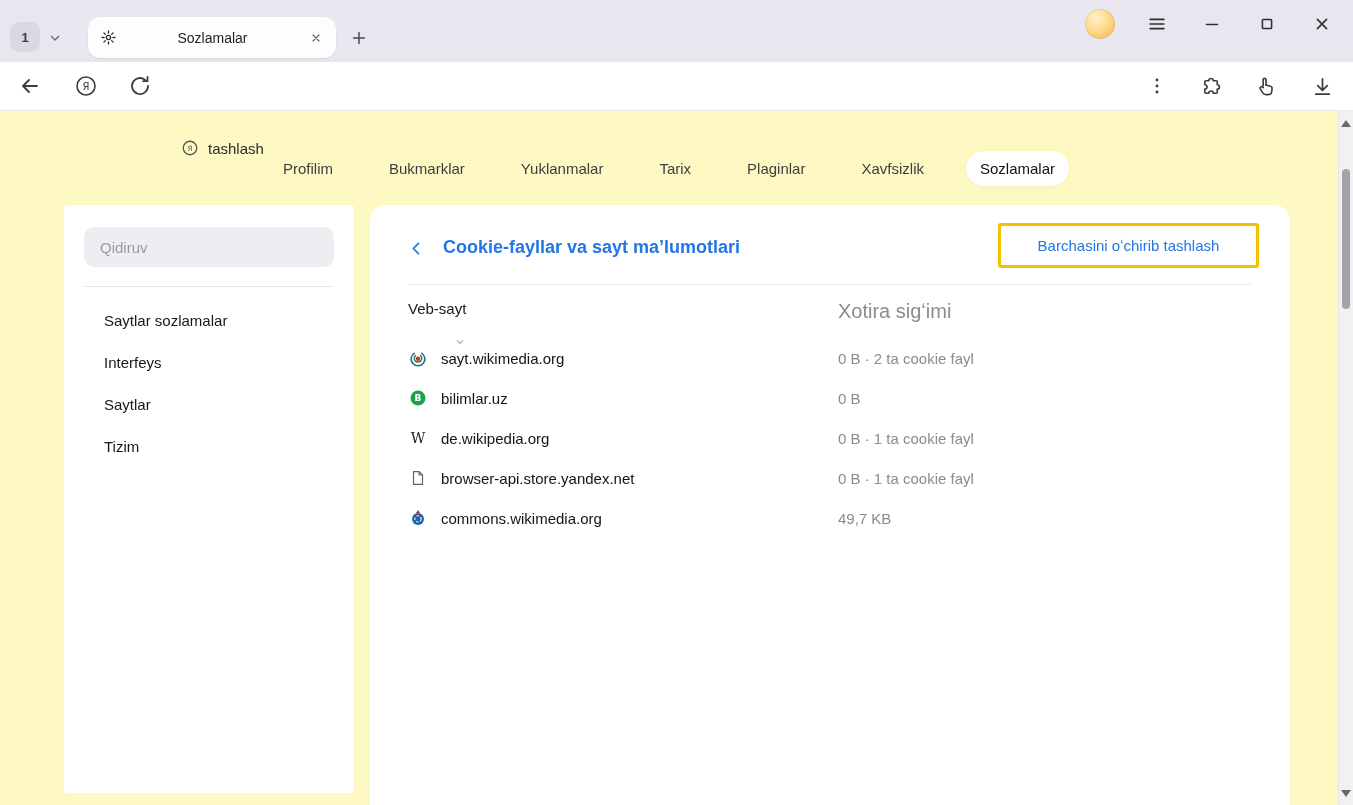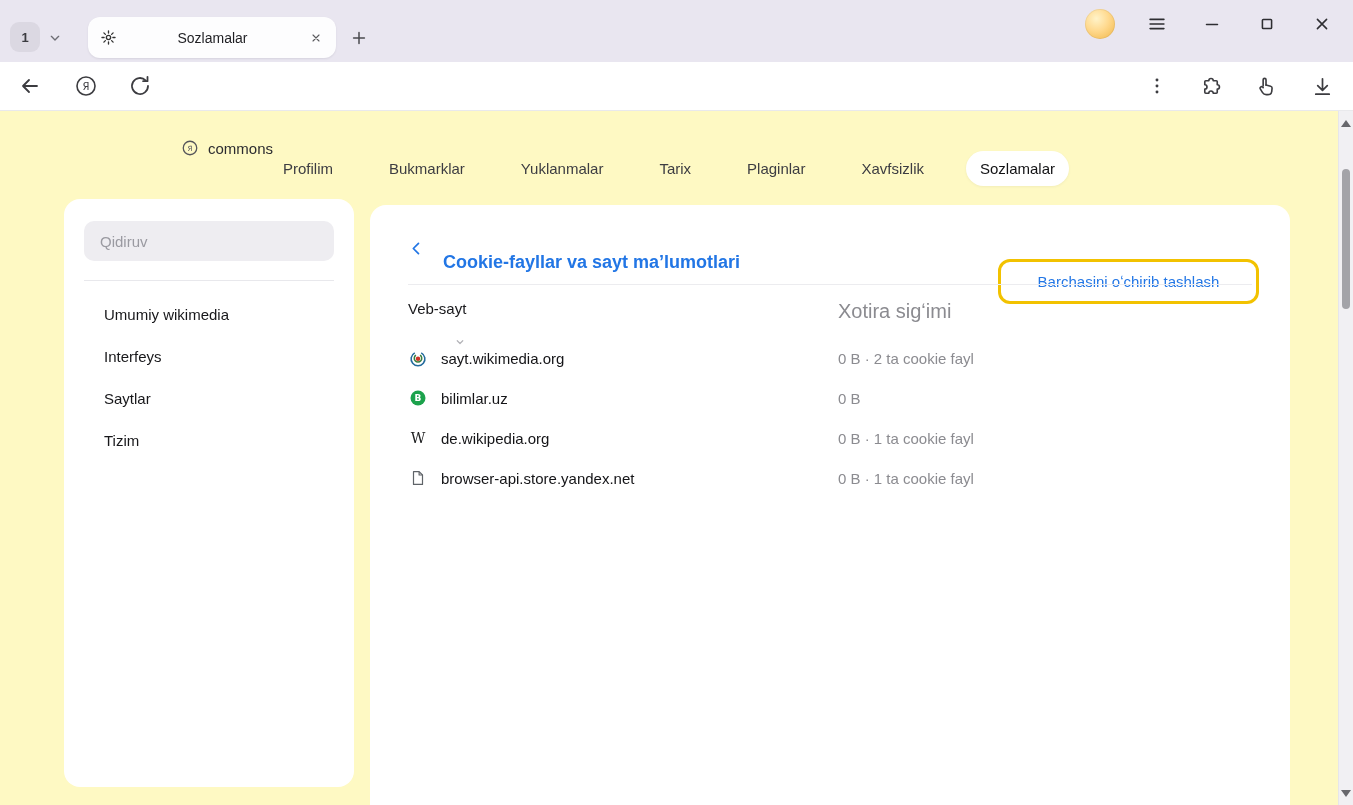--- a/index.html
+++ b/index.html
@@ -41,38 +41,38 @@
   .content { position:absolute; left:0; top:110px; width:100%; height:804px;
              background:#fef9c3; border-top:1px solid #e9e9ec; }
 
   .nav-tabs { position:absolute; left:0; top:38px; width:calc(100% - 15px); height:38px;
               display:flex; align-items:center; justify-content:center; gap:28px; }
   .nav-tab { border:none; background:none; font-size:15px; color:#3d3d42;
              padding:9px 14px; border-radius:19px; cursor:pointer; white-space:nowrap;
              font-family:inherit; }
   .nav-tab.active { background:#fff; color:#121214; box-shadow:0 1px 3px rgba(0,0,0,.05); }
 
-  .sidebar-card { position:absolute; left:64px; top:88px; width:290px; height:588px;
-                  background:#fff; border-radius:16px; }
+  .sidebar-card { position:absolute; left:64px; top:94px; width:290px; height:588px;
+                  background:#fff; border-radius:4px; }
   .search-input { display:block; margin:22px 20px 0; width:250px; height:40px;
                   background:#eeedf1; border:none; border-radius:10px; padding:0 16px;
                   font-size:15px; color:#2c2c30; font-family:inherit; outline:none; }
   .search-input::placeholder { color:#9a9aa1; }
   .sidebar-divider { margin:19px 20px 0; height:1px; background:#e8e8ec; }
   .sidebar-menu { margin-top:13px; }
   .side-item { padding:11px 0 11px 40px; font-size:15px; line-height:20px; color:#17171a; cursor:pointer; }
 
   .main-card { position:absolute; left:370px; top:94px; width:920px; height:601px;
                background:#fff; border-radius:16px 16px 0 0; }
   .back-btn { position:absolute; left:36px; top:33px; width:20px; height:20px; }
-  .panel-title { position:absolute; left:73px; top:47px; font-size:18px; font-weight:600;
+  .panel-title { position:absolute; left:73px; top:32px; font-size:18px; font-weight:600;
                  color:var(--accent); }
   .delete-all-box { position:absolute; left:628px; top:18px; width:261px; height:45px;
-                    border:3px solid var(--yellow); border-radius:12px; background:#fff;
-                    display:flex; align-items:center; justify-content:center; cursor:pointer;margin-top:36px; }
+                    border:3px solid var(--yellow); border-radius:3px; background:#fff;
+                    display:flex; align-items:center; justify-content:center; cursor:pointer; }
   .delete-all-label { font-size:15px; color:var(--accent); }
   .panel-divider { position:absolute; left:38px; right:38px; top:79px; height:1px; background:#ececef; }
   .col-header { position:absolute; left:38px; right:38px; top:95px; height:22px; }
   .col-site { display:inline-flex; align-items:flex-end; gap:19px; font-size:15px; color:#19191c; cursor:pointer;flex-direction:column; }
   .col-storage { position:absolute; left:430px; top:0; font-size:20px; color:#8b8b90; }
   .site-list { position:absolute; left:38px; right:38px; top:133px; }
   .site-row { position:relative; height:40px; display:flex; align-items:center; cursor:pointer; }
   .favicon { width:20px; height:20px; margin-right:13px; display:flex; align-items:center; justify-content:center; }
   .site-name { font-size:15px; color:#141417; }
   .site-storage { position:absolute; left:430px; font-size:15px; color:#8b8b90; }
@@ -164,21 +164,21 @@
       </svg>
   </div>
 
   <div class="addr">
     <span class="addr-favicon">
       <svg viewBox="0 0 24 24" width="18" height="18">
           <circle cx="12" cy="12" r="9" fill="none" stroke="#55555a" stroke-width="1.7"></circle>
           <text x="12" y="15.6" text-anchor="middle" font-size="9.5" fill="#55555a" font-family="DejaVu Sans, sans-serif">Я</text>
         </svg>
     </span>
-    <span class="addr-value">commons</span>
+    <span class="addr-value">tashlash</span>
     <span class="addr-title">Sozlamalar</span>
     <span class="addr-bookmark icon-btn">
       <svg viewBox="0 0 24 24" width="22" height="22" fill="none" stroke="#55555a" stroke-width="1.7" stroke-linejoin="round">
           <path d="M6.5 4h11v16l-5.5-4.2L6.5 20z"></path>
         </svg>
     </span>
   </div>
 
   <div class="tb-btn icon-btn" style="left:1144px">
     <svg viewBox="0 0 24 24" width="22" height="22" fill="#3c3c40">
@@ -214,21 +214,21 @@
       <button class="nav-tab">Tarix</button>
       <button class="nav-tab">Plaginlar</button>
       <button class="nav-tab">Xavfsizlik</button>
       <button class="nav-tab active">Sozlamalar</button>
     </div>
 
   <div class="sidebar-card">
     <input class="search-input" type="text" placeholder="Qidiruv" style="">
     <div class="sidebar-divider"></div>
     <div class="sidebar-menu">
-        <div class="side-item">Umumiy wikimedia</div>
+        <div class="side-item">Saytlar sozlamalar</div>
         <div class="side-item">Interfeys</div>
         <div class="side-item">Saytlar</div>
         <div class="side-item">Tizim</div>
       </div>
   </div>
 
   <div class="main-card">
     <div class="back-btn icon-btn">
       <svg viewBox="0 0 24 24" width="19" height="19" fill="none" stroke="#2276e5" stroke-width="2.2" stroke-linecap="round" stroke-linejoin="round">
           <path d="M14.5 5.5L8 12l6.5 6.5"></path>
@@ -286,20 +286,31 @@
         <div class="site-row">
           <span class="favicon">
             <svg viewBox="0 0 24 24" width="18" height="18" fill="none" stroke="#5f6368" stroke-width="1.6" stroke-linejoin="round">
               <path d="M6 3.5h7.5L18 8v12.5H6z"></path>
               <path d="M13.5 3.5V8H18"></path>
             </svg>
           </span>
           <span class="site-name">browser-api.store.yandex.net</span>
           <span class="site-storage">0 B · 1 ta cookie fayl</span>
         </div>
+        <div class="site-row">
+          <span class="favicon">
+            <svg viewBox="0 0 24 24" width="18" height="18">
+              <circle cx="12" cy="13.2" r="8" fill="#1f63b0"></circle>
+              <path d="M12 1.2l3 4.3h-6z" fill="#cc3333"></path>
+              <circle cx="12" cy="13.2" r="4.2" fill="none" stroke="#fff" stroke-width="1.4" stroke-dasharray="3.5 2.2"></circle>
+            </svg>
+          </span>
+          <span class="site-name">commons.wikimedia.org</span>
+          <span class="site-storage">49,7 KB</span>
+        </div>
       </div>
   </div>
 
   <div class="scrollbar">
     <div class="sb-up"></div>
     <div class="sb-thumb"></div>
     <div class="sb-down"></div>
   </div>
 </div>
 

